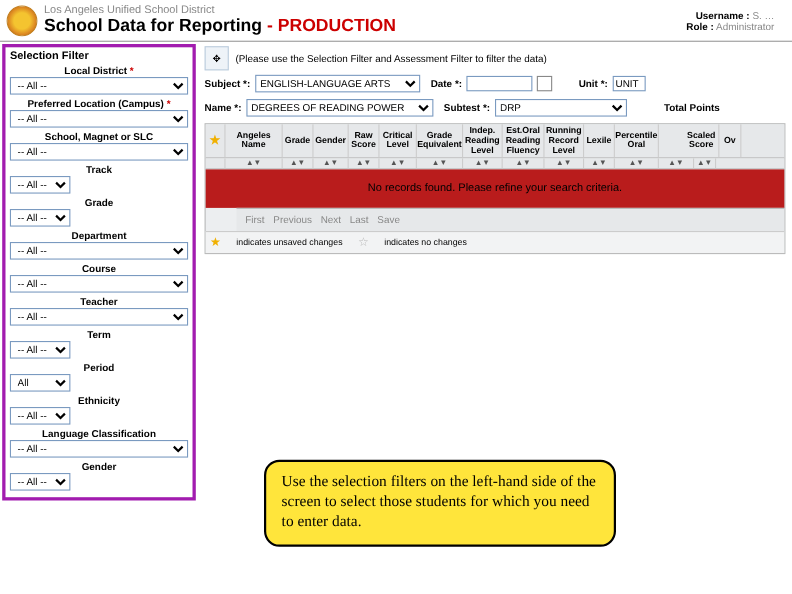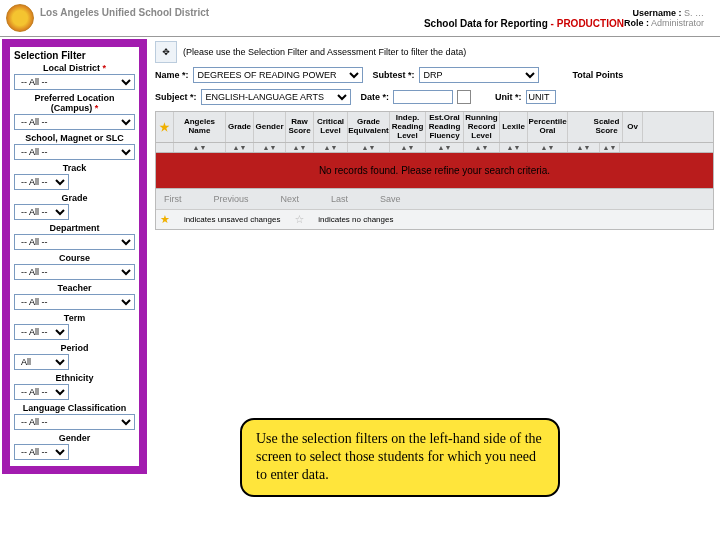--- a/index.html
+++ b/index.html
@@ -20,32 +20,32 @@
     border-bottom: 1px solid #999;
   }
   .logo {
     width: 28px; height: 28px;
     border-radius: 50%;
     background: radial-gradient(circle, #f4c430 40%, #d98020 70%);
     border: 1px solid #c08020;
     margin-right: 6px;
   }
   .header-text { flex: 1; }
-  .dist-name { color: #888; font-size: 10px; font-weight: bold; }
-  .app-name { font-size: 10px; font-weight: bold; text-align: right; }
+  .dist-name { color: #888; font-size: 10px; font-weight: normal; }
+  .app-name { font-size: 16px; font-weight: bold; }
   .prod { color: #c00; }
   .user-info { text-align: right; font-size: 9px; padding-right: 10px; }
   .user-info .vals { color: #888; }
 
   .main { display: flex; }
 
   .sidebar {
-    width: 145px;
+    width: 176px;
     flex-shrink: 0;
-    border: 8px solid #a21caf;
+    border: 3px solid #a21caf;
     padding: 3px 4px;
     margin: 2px;
   }
   .sf-title { font-weight: bold; font-size: 10px; margin-bottom: 2px; }
   .field { margin-bottom: 3px; }
   .field label { display: block; font-size: 9px; font-weight: bold; margin-bottom: 1px; text-align: center; }
   .req { color: #c00; }
   .sel {
     width: 100%;
     font-size: 9px;
@@ -110,25 +110,26 @@
     border-right: 1px solid #ccc;
   }
   .no-rec {
     padding: 12px 0;
     text-align: center;
     font-size: 10px;
     background: #b91c1c;
   }
   .pager {
     display: flex;
-    gap: 24px;
+    gap: 0;
     padding: 4px;
     background: #e6e8ea;
     border-top: 1px solid #bbb;
     font-size: 9px;
+    margin-left: 28px;
   }
   .pager span { color: #888; padding: 1px 4px; cursor: pointer; }
   .legend {
     display: flex; gap: 14px;
     padding: 3px 4px;
     background: #f2f3f4;
     border-top: 1px solid #ccc;
     font-size: 8px;
     align-items: center;
   }
@@ -184,35 +185,35 @@
       </div>
   </div>
 
   <div class="content">
     <div class="hint-row">
       <div class="arrows">✥</div>
       <span>(Please use the Selection Filter and Assessment Filter to filter the data)</span>
     </div>
 
     <div class="af-row">
-      <label>Name *:</label>
-      <select class="af-sel" style="width:170px"><option>DEGREES OF READING POWER</option></select>
-      <label style="margin-left:6px">Subtest *:</label>
-      <select class="af-sel" style="width:120px"><option>DRP</option></select>
-      <label style="margin-left:30px">Total Points</label>
-    </div>
-
-    <div class="af-row">
       <label>Subject *:</label>
       <select class="af-sel" style="width:150px"><option>ENGLISH-LANGUAGE ARTS</option></select>
       <label style="margin-left:6px">Date *:</label>
       <input class="af-inp" value="" style="">
       <span class="cal"></span>
       <label style="margin-left:20px">Unit *:</label>
       <input class="af-inp" style="width: 30px;" value="UNIT">
+    </div>
+
+    <div class="af-row">
+      <label>Name *:</label>
+      <select class="af-sel" style="width:170px"><option>DEGREES OF READING POWER</option></select>
+      <label style="margin-left:6px">Subtest *:</label>
+      <select class="af-sel" style="width:120px"><option>DRP</option></select>
+      <label style="margin-left:30px">Total Points</label>
     </div>
 
     <div class="grid">
       <div class="grid-head" id="grid-head">
           <div class="gh star-cell">
             <span class="star">★</span>
           </div>
           <div class="gh" style="width: 52px;">Angeles Name</div>
           <div class="gh" style="width: 28px;">Grade</div>
           <div class="gh" style="width: 32px;">Gender</div>

